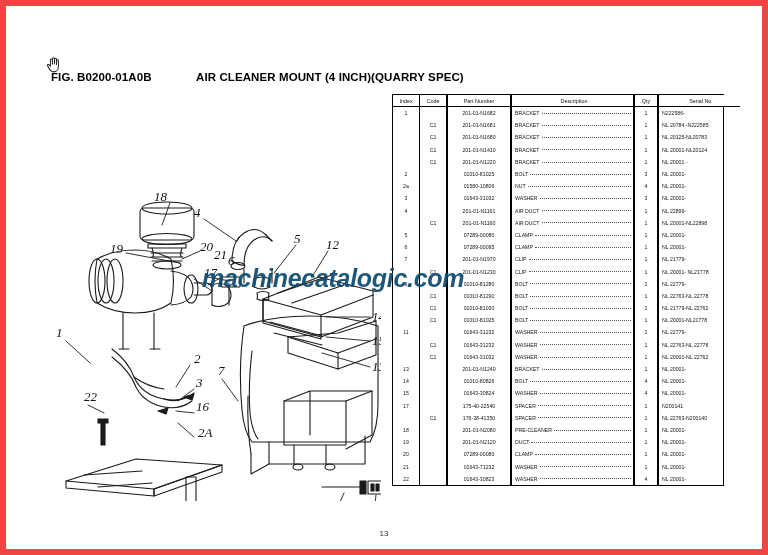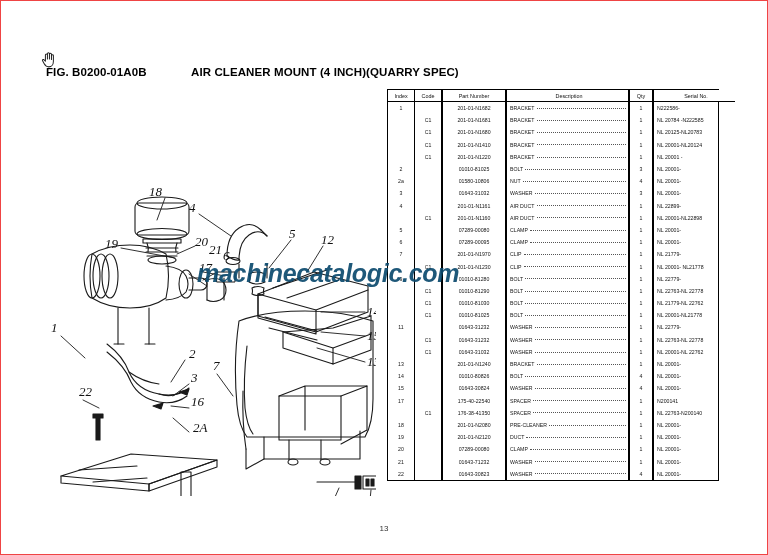--- a/index.html
+++ b/index.html
@@ -8,21 +8,21 @@
     background:#ffffff;
     font-family:"Liberation Sans", sans-serif;
     color:#000;
     overflow:hidden;
     position:relative;
   }
   .page{
     position:absolute;
     left:0;top:0;width:768px;height:555px;
     background:#fff;
-    border:1px solid #ef4444;
+    border:6px solid #ef4444;
     box-sizing:border-box;
   }
   
   .cursor-hand{
     position:absolute;left:38px;top:48px;width:22px;height:22px;
   }
   .fig-code{
     position:absolute;left:45px;top:65px;
     font-size:11.5px;font-weight:bold;letter-spacing:0.1px;
     white-space:nowrap;

